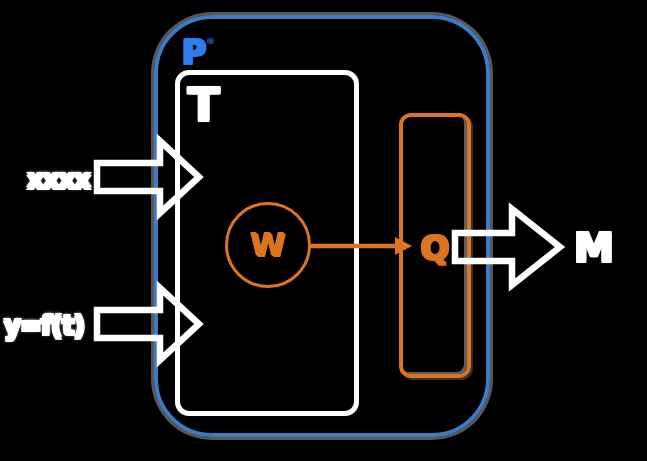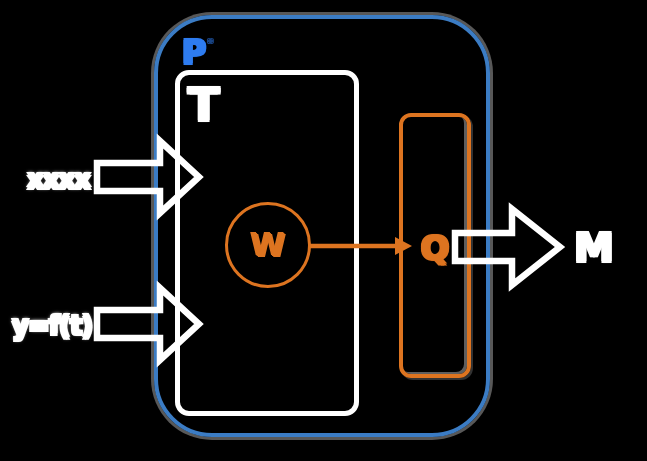--- a/index.html
+++ b/index.html
@@ -39,21 +39,21 @@
     text-shadow:-1.2px -1.2px 0 currentColor,1.2px 1.2px 0 currentColor;}
   .q-label{left:399px;top:231px;width:72px;text-align:center;font-size:34px;color:#dd7420;}
   .output-label{left:574px;top:228px;font-size:40px;color:#ffffff;}
   .io-blob{
     position:absolute;color:#ffffff;font-weight:bold;font-size:26px;
     letter-spacing:-1px;
     text-shadow:0 0 4px #fff,0 0 3px #fff,0 0 2px #fff,
       -1.5px -1.5px 0 #fff,1.5px -1.5px 0 #fff,-1.5px 1.5px 0 #fff,1.5px 1.5px 0 #fff;
   }
   .input-label-top{left:16px;top:164px;margin-left:11px;}
-  .input-label-bottom{left:12px;top:310px;}
+  .input-label-bottom{left:4px;top:310px;}
   
   svg.overlay{position:absolute;left:0;top:0;width:647px;height:461px;pointer-events:none;}
   .block-arrow{fill:none;stroke:#ffffff;stroke-width:6.5;stroke-linejoin:miter;}
   .orange-line{stroke:#dd7420;stroke-width:4.5;}
   .orange-head{fill:#dd7420;}
 </style>
 </head>
 <body>
 
 <div class="canvas">

